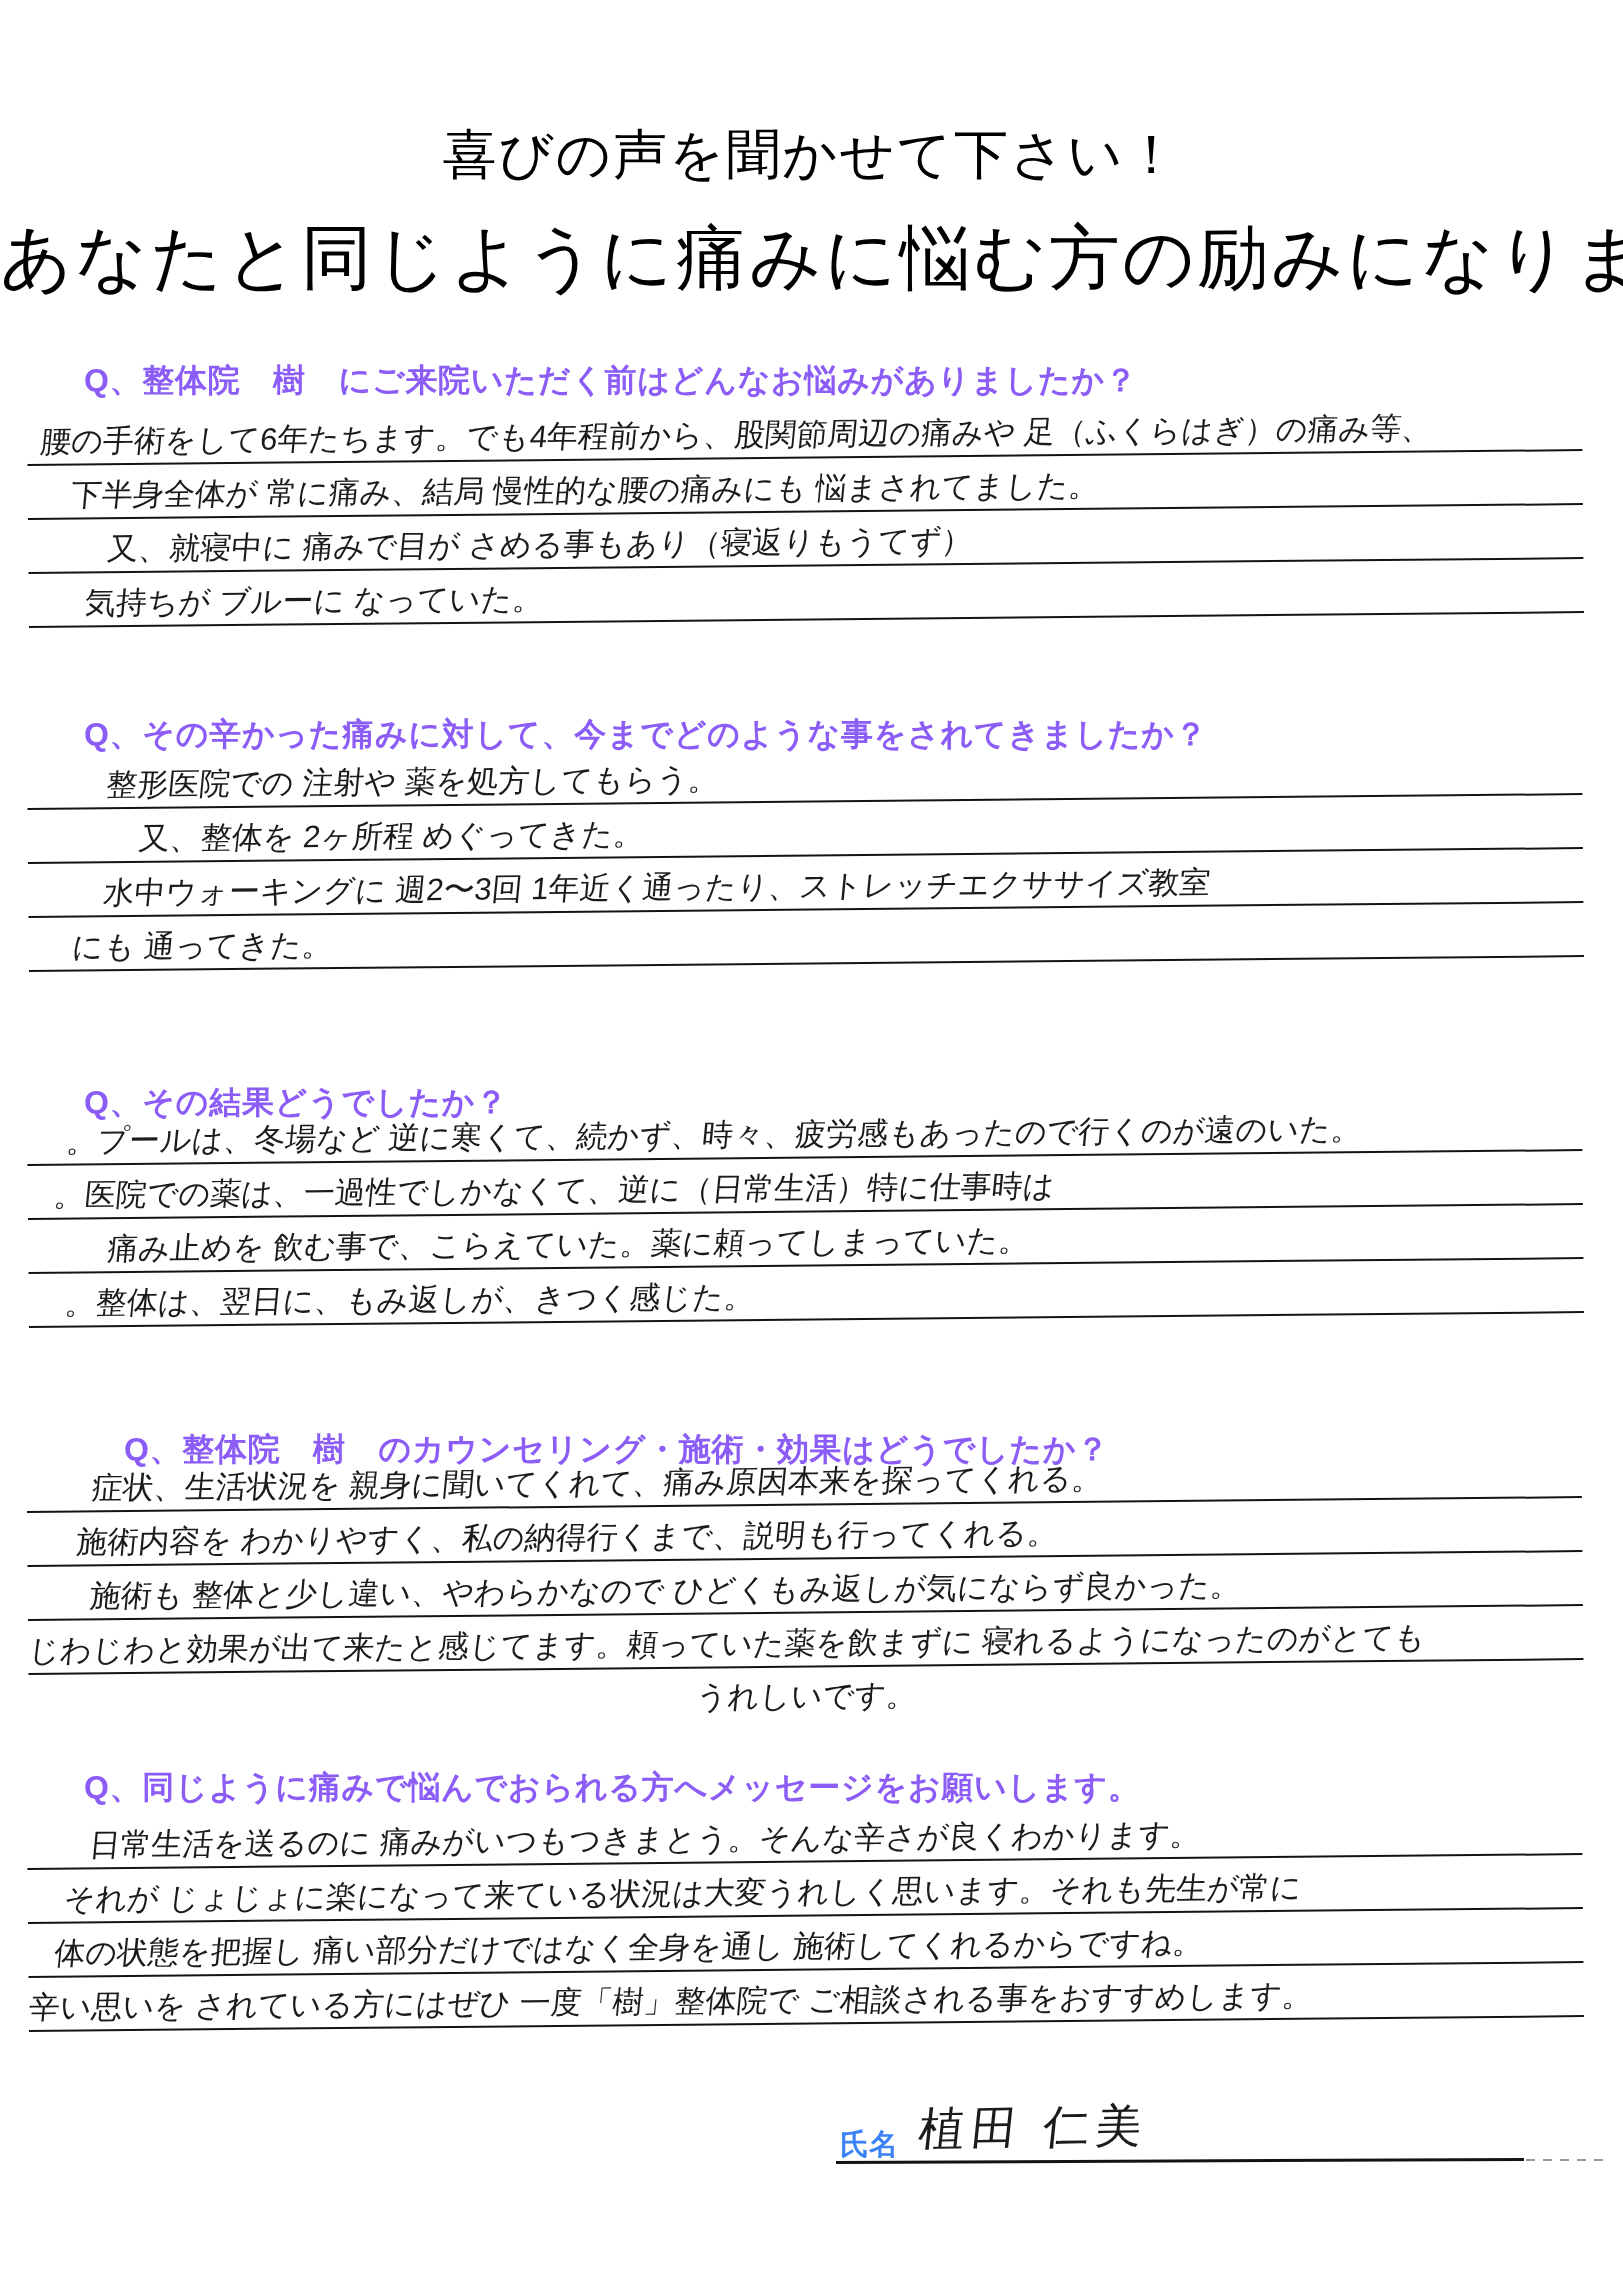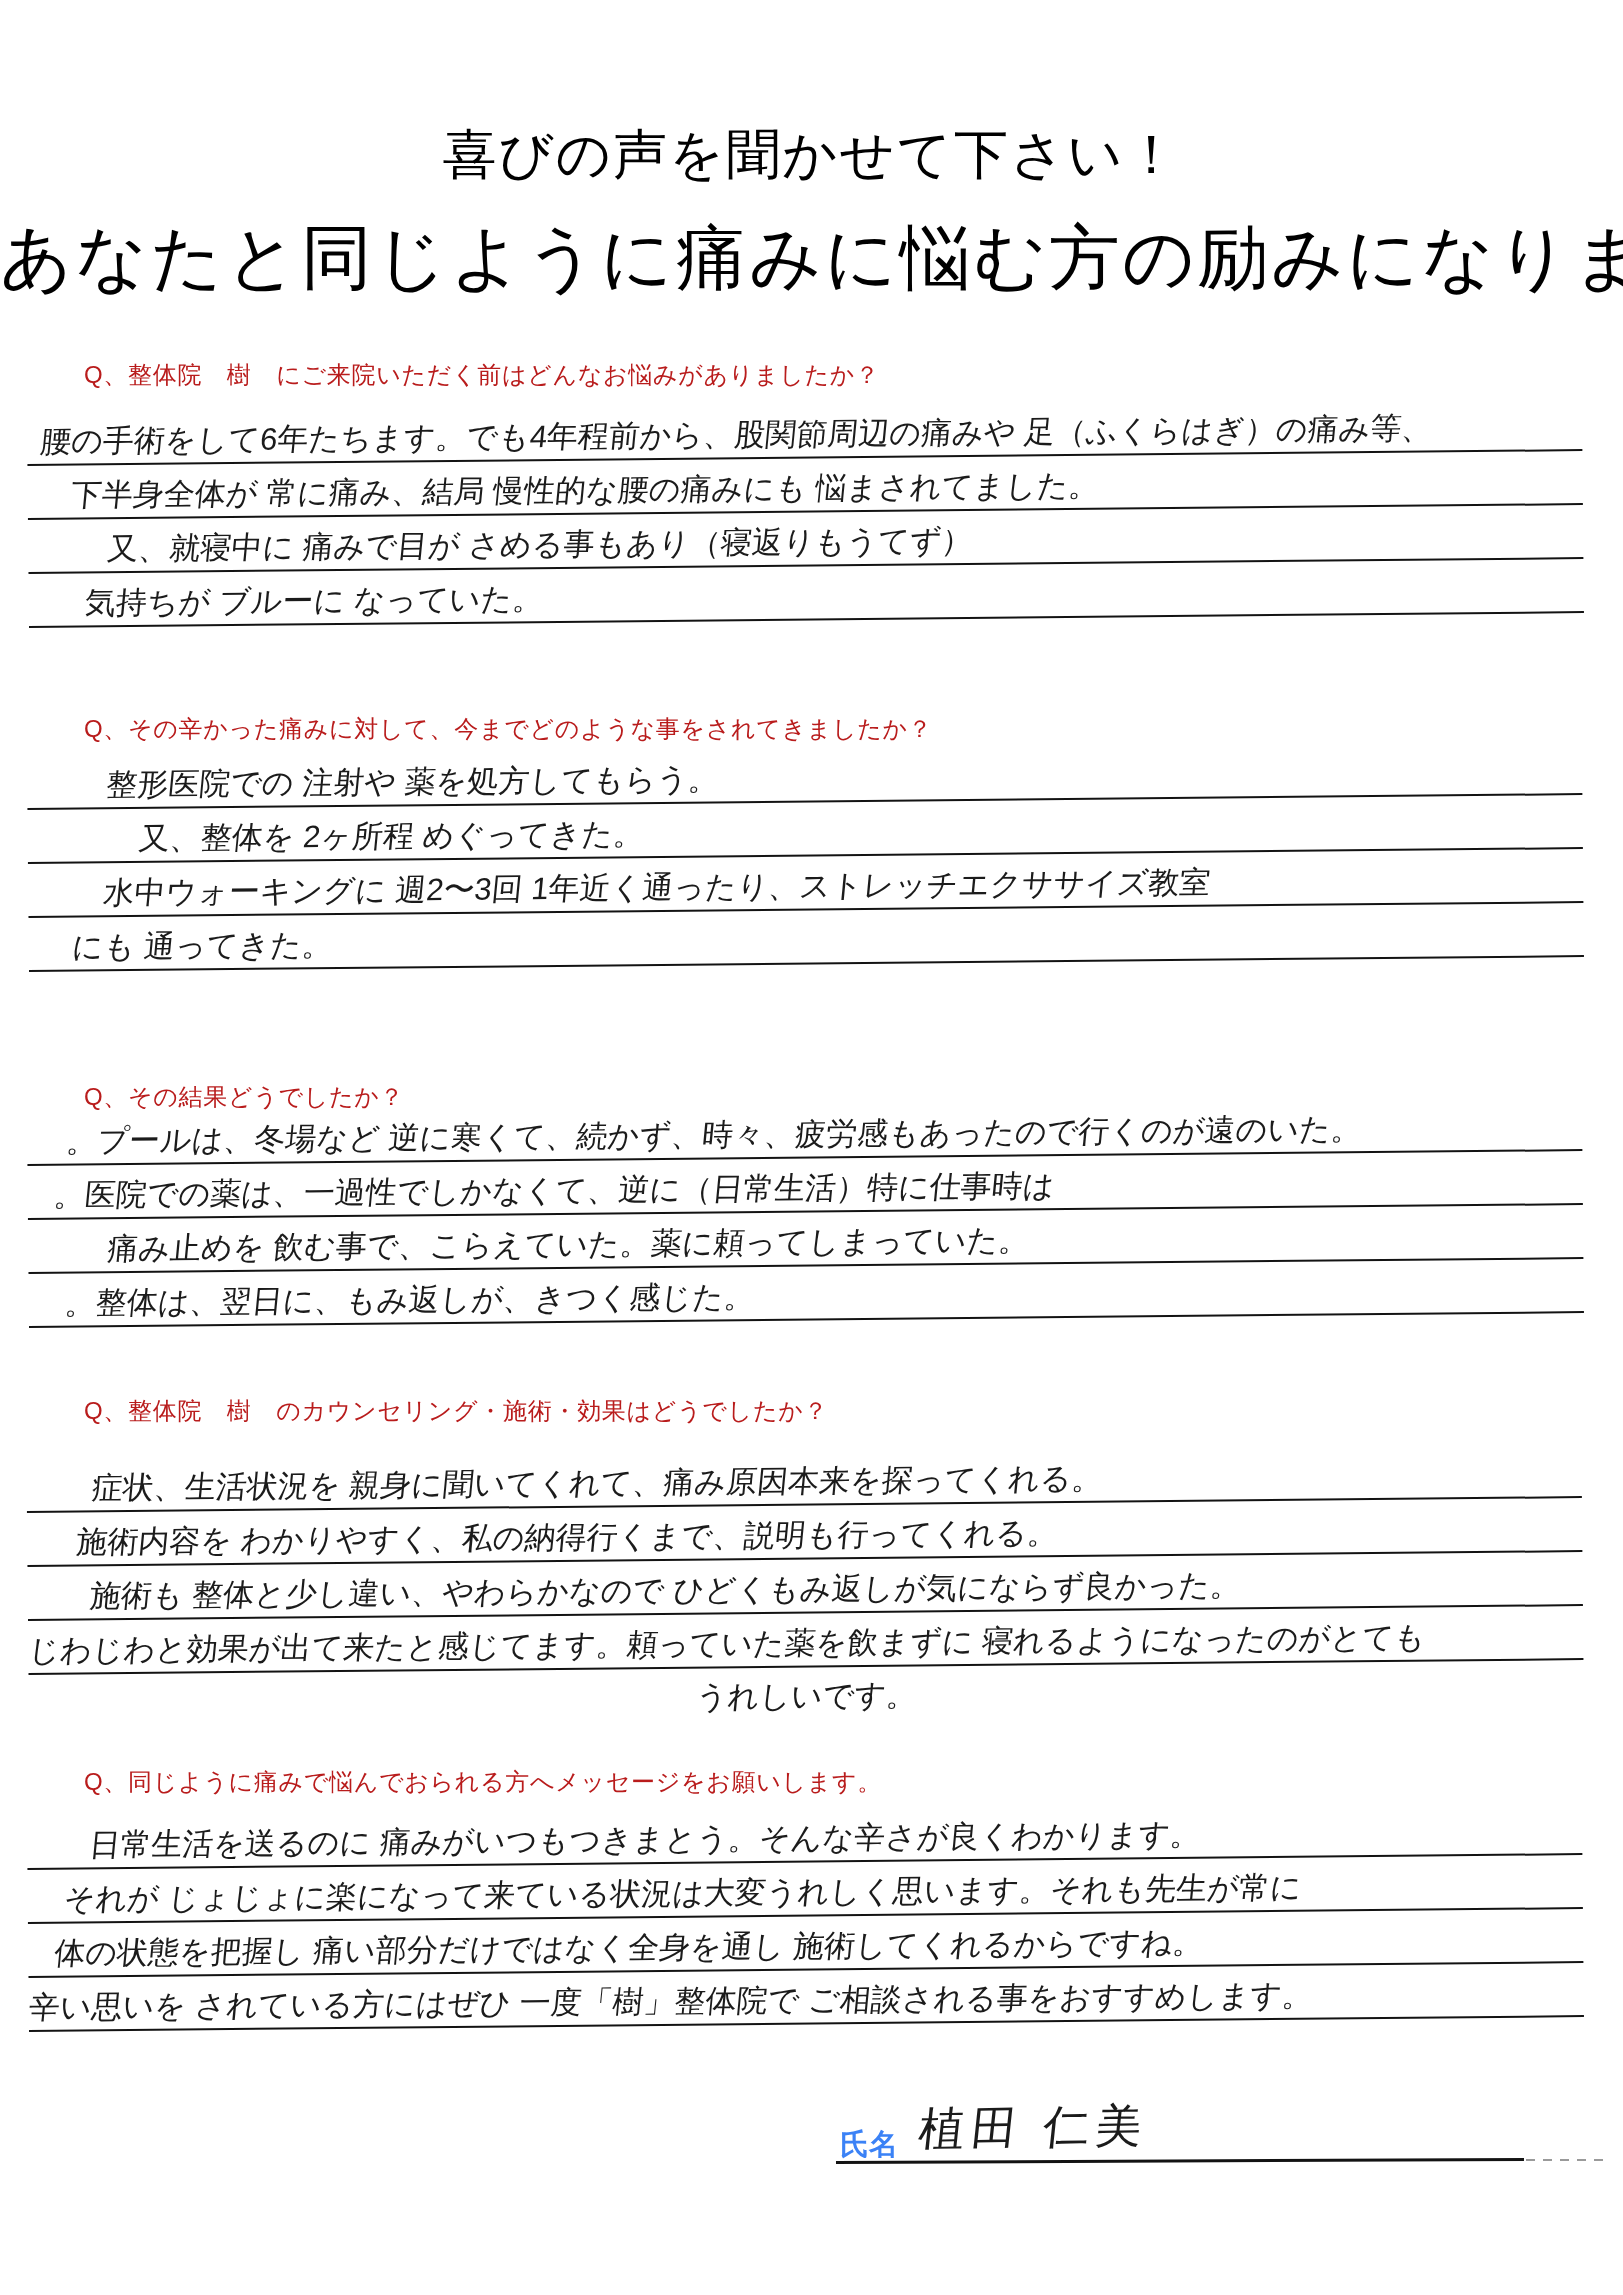--- a/index.html
+++ b/index.html
@@ -20,25 +20,25 @@
     font-weight:400;
     color:#000;
     white-space:nowrap;
   }
   .title-1{ top:119px; font-size:54px; letter-spacing:2px;}
   .title-2{ top:211px; font-size:71px; letter-spacing:2.6px;}
   
   .q{
     position:absolute;
     left:84px;
-    font-size:24px;
-    font-weight:normal;
+    font-size:32px;
+    font-weight:bold;
     letter-spacing:0.7px;
     white-space:nowrap;
-    color:#b91c1c;
+    color:#8b5cf6;
   }
   
   .answers{
     position:absolute;
     left:29.4px;
     width:1555px;
     transform:rotate(-0.55deg);
     transform-origin:left bottom;
   }
   .ans-line{
@@ -86,21 +86,21 @@
     font-size:46px;
     color:#1b1b1b;
     transform:skewX(-7deg) rotate(-1deg);
     letter-spacing:6.5px;
     white-space:nowrap;
   }
   
   .s1q{top:359px;}  .s1a{top:412px;}
   .s2q{top:713px;} .s2a{top:756px;}
   .s3q{top:1081px;} .s3a{top:1112px;}
-  .s4q{top:1395px;} .s4a{top:1459px;}
+  .s4q{top:1428px;margin-left:40px;} .s4a{top:1459px;}
   .s5q{top:1766px;} .s5a{top:1816px;}
 </style>
 </head>
 <body>
 
 <div class="page">
 
   <div class="title title-1">喜びの声を聞かせて下さい！</div>
   <div class="title title-2">あなたと同じように痛みに悩む方の励みになります！！</div>
 

